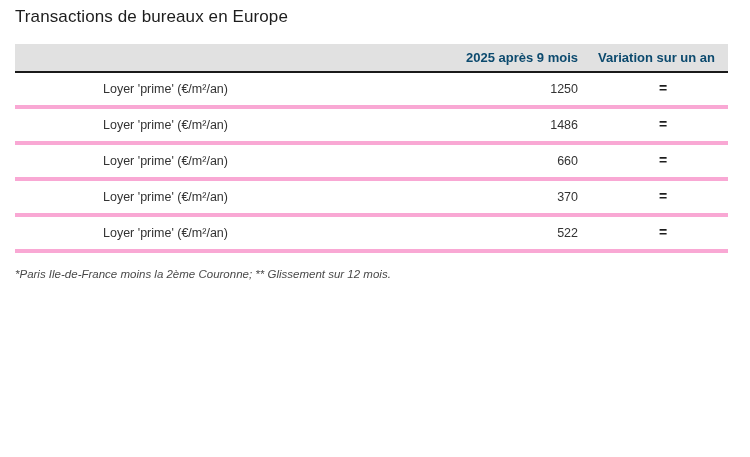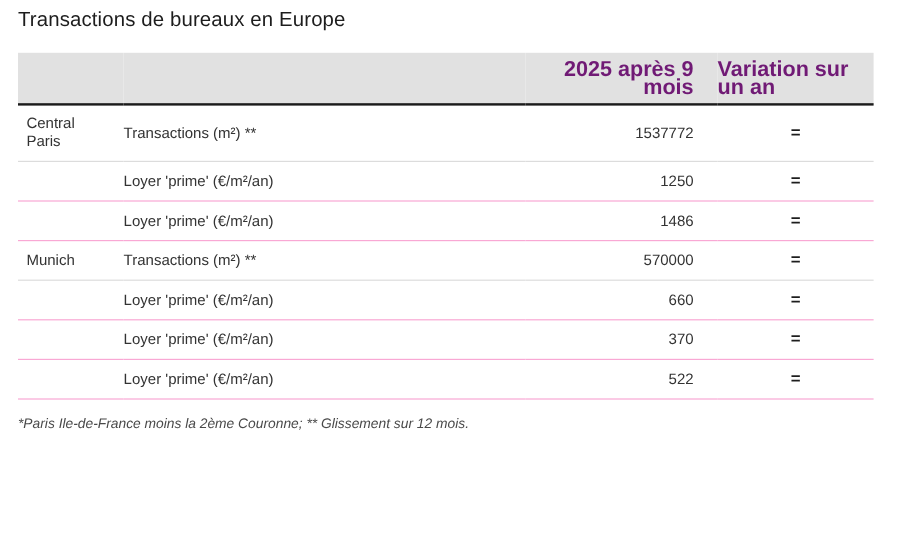--- a/index.html
+++ b/index.html
@@ -16,39 +16,39 @@
   table.dw-table {
     margin-top: 16px; width: 713px;
     border-collapse: collapse; table-layout: fixed;
   }
   col.c-city { width: 88px; }
   col.c-metric { width: 335px; }
   col.c-value { width: 160px; }
   col.c-trend { width: 130px; }
 
   thead th {
-    background: #e1e1e1; font-size: 18px; font-weight: 700; color: #701a75;
+    background: #e1e1e1; font-size: 13px; font-weight: 700; color: #0c4a6e;
     padding: 6px 0; line-height: 15px; text-align: left;
   }
   thead th.h-value { text-align: right; padding-right: 20px; }
   thead th.h-trend { text-align: left; padding-right: 4px; }
   thead tr { border-bottom: 2px solid #1a1a1a; }
 
   tbody td {
     font-size: 12.5px; color: #333333; padding: 8px 0;
     line-height: 15px; vertical-align: middle;
   }
   td.city { padding-left: 7px; padding-right: 26px; word-wrap: break-word; }
   td.metric { padding-right: 8px; }
   td.value { text-align: right; padding-right: 20px; white-space: nowrap; }
   td.trend { text-align: center; }
   td.trend .glyph { font-weight: 700; font-size: 14px; line-height: 14px; }
 
   tr.row-main td { border-bottom: 1px solid #dcdcdc; }
-  tr.row-sub td  { border-bottom: 1px solid #f9a8d4; }
+  tr.row-sub td  { border-bottom: 4px solid #f9a8d4; }
 
   .footer { margin-top: 14px; }
   .note {
     font-size: 11.5px; font-style: italic; color: #494949;
     line-height: 14px; margin: 0;
   }
 </style>
 </head>
 <body>
 
@@ -64,42 +64,30 @@
     </colgroup>
     <thead>
       <tr>
         <th></th>
         <th></th>
         <th class="h-value">2025 après 9 mois</th>
         <th class="h-trend">Variation sur un an</th>
       </tr>
     </thead>
     <tbody>
-        <tr class="row-main">
-          <td class="city">Central Paris</td>
-          <td class="metric">Transactions (m²) **</td>
-          <td class="value">1537772</td>
-          <td class="trend"><span class="glyph" style="color: rgb(29, 29, 29);">=</span></td>
-        </tr>
         <tr class="row-sub">
           <td class="city"></td>
           <td class="metric">Loyer 'prime' (€/m²/an)</td>
           <td class="value">1250</td>
           <td class="trend"><span class="glyph" style="color: rgb(29, 29, 29);">=</span></td>
         </tr>
         <tr class="row-sub">
           <td class="city"></td>
           <td class="metric">Loyer 'prime' (€/m²/an)</td>
           <td class="value">1486</td>
-          <td class="trend"><span class="glyph" style="color: rgb(29, 29, 29);">=</span></td>
-        </tr>
-        <tr class="row-main">
-          <td class="city">Munich</td>
-          <td class="metric">Transactions (m²) **</td>
-          <td class="value">570000</td>
           <td class="trend"><span class="glyph" style="color: rgb(29, 29, 29);">=</span></td>
         </tr>
         <tr class="row-sub">
           <td class="city"></td>
           <td class="metric">Loyer 'prime' (€/m²/an)</td>
           <td class="value">660</td>
           <td class="trend"><span class="glyph" style="color: rgb(29, 29, 29);">=</span></td>
         </tr>
         <tr class="row-sub">
           <td class="city"></td>

